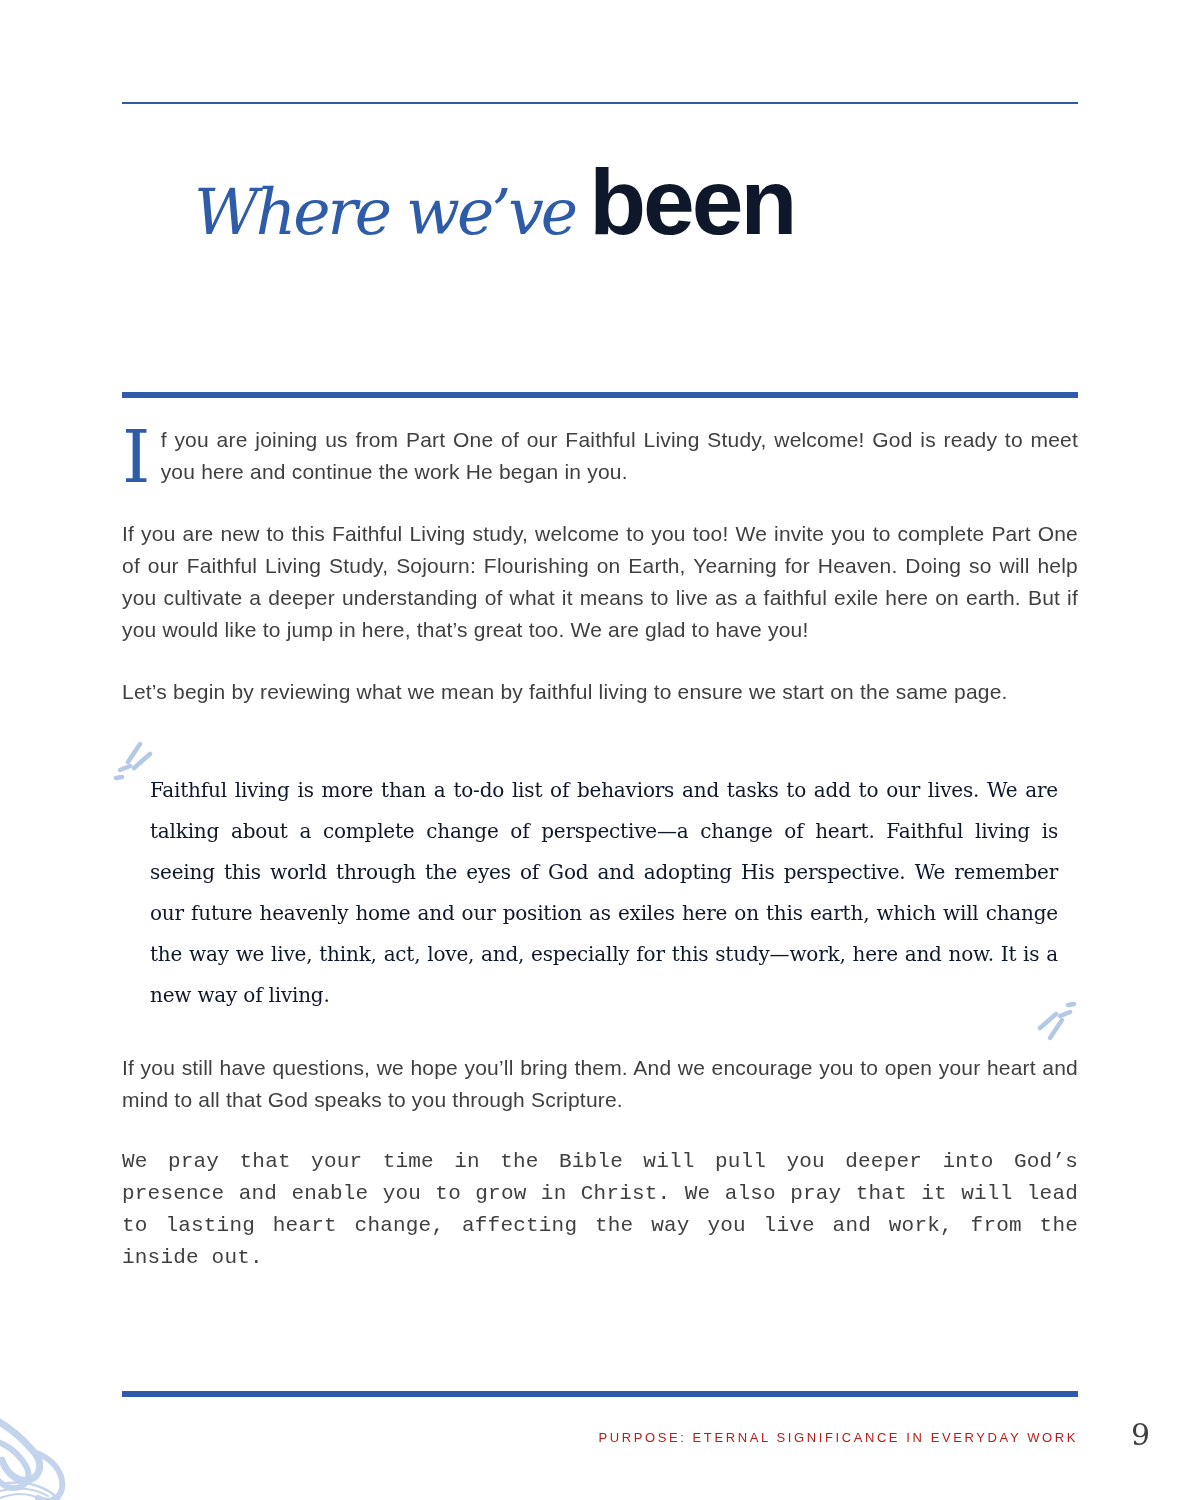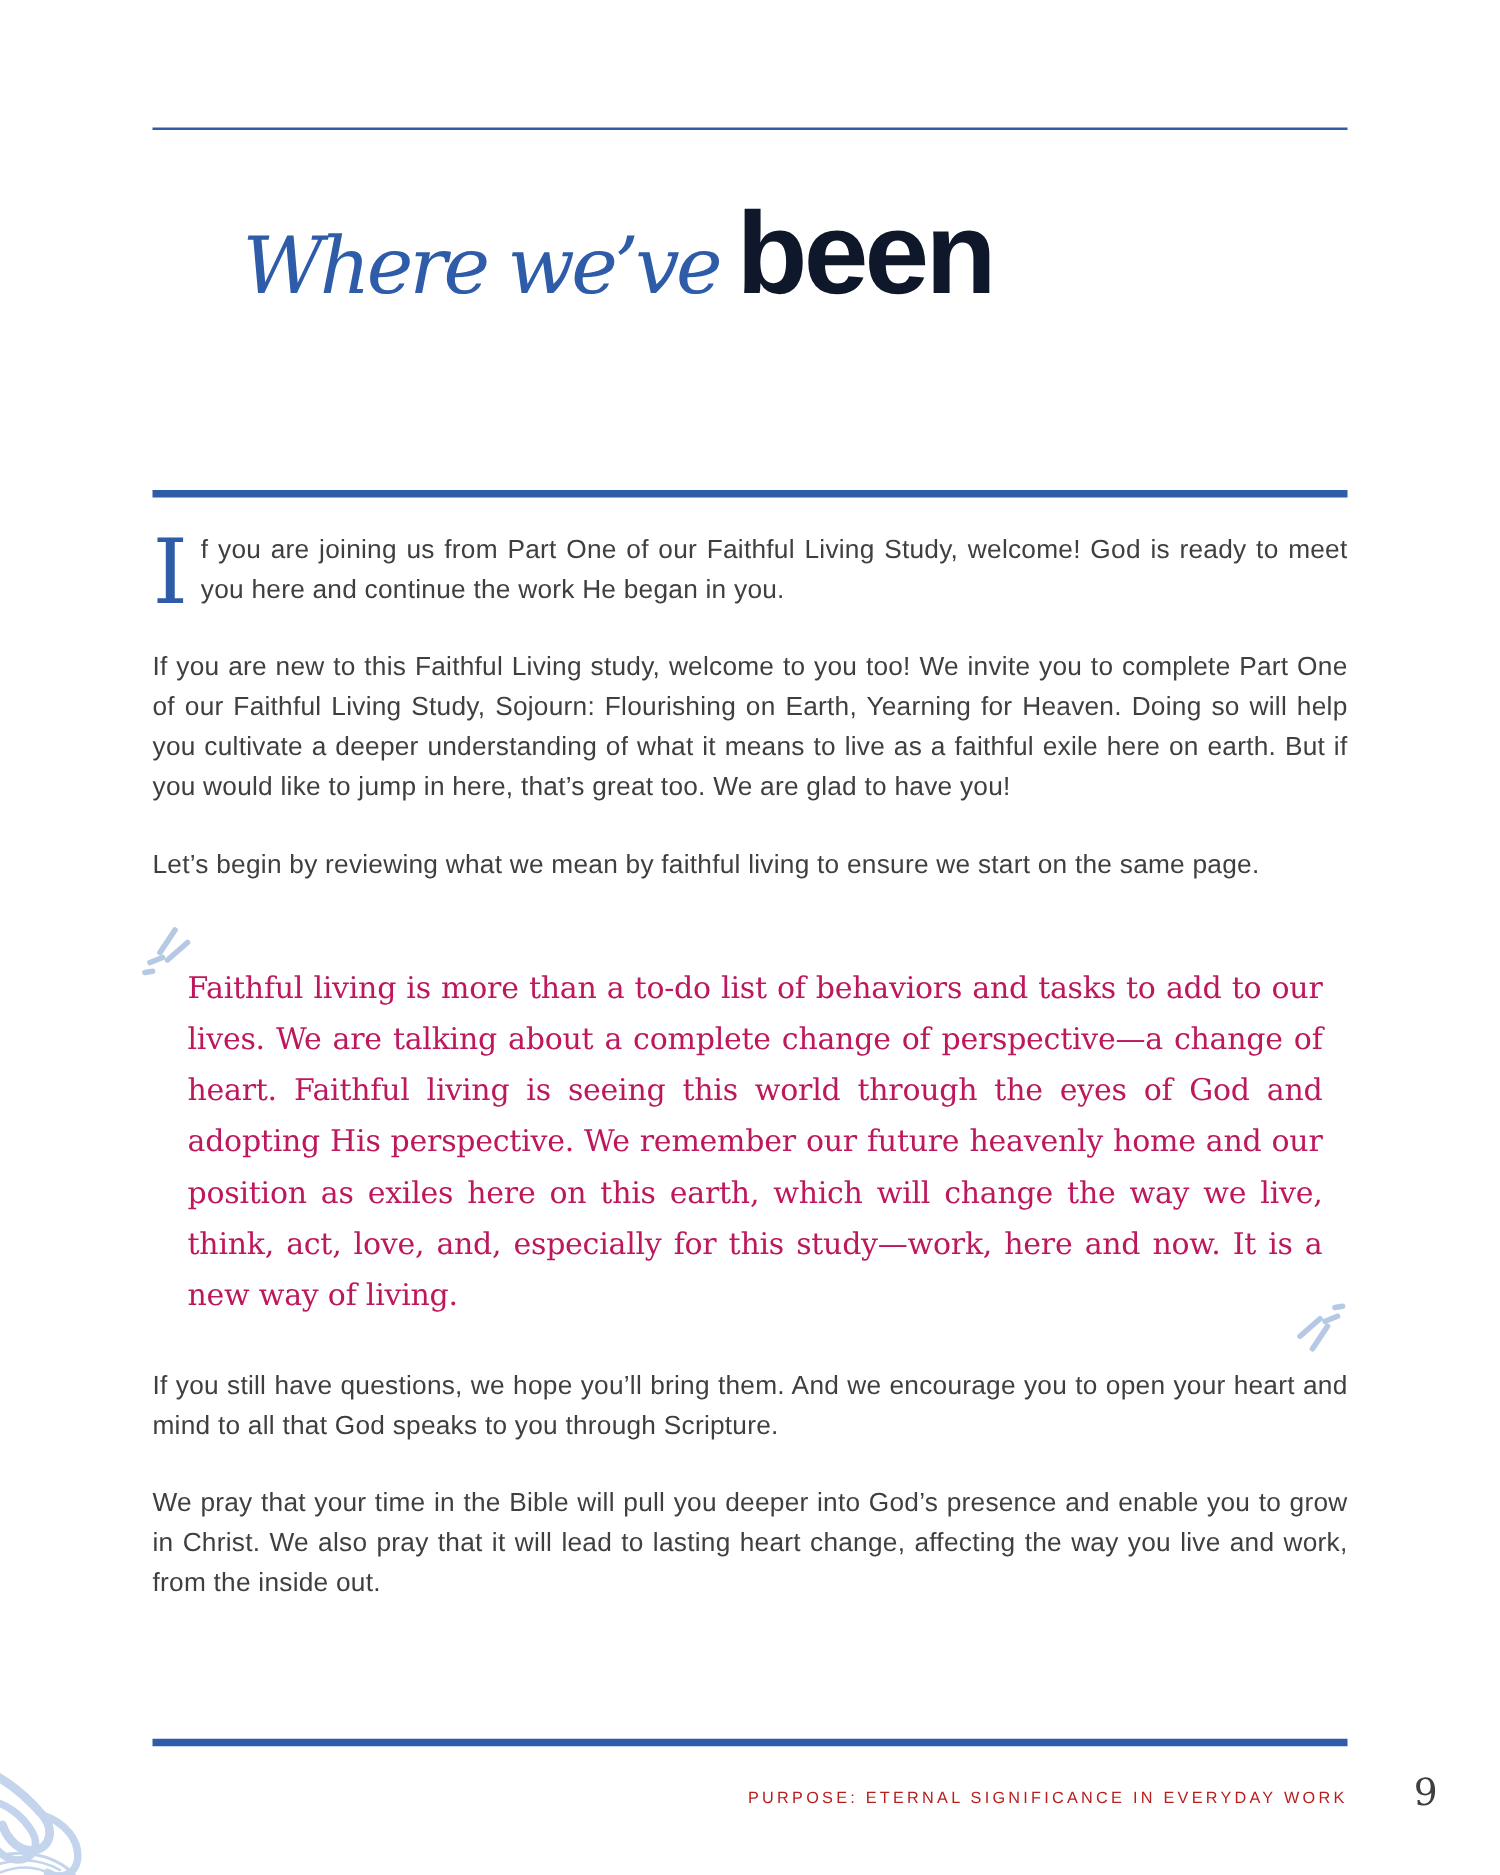--- a/index.html
+++ b/index.html
@@ -57,39 +57,39 @@
   }
   .it{}
 
   .quote-wrap{
     position:relative;
     margin:62px 0 0 28px;
     width:908px;
   }
   .quote{
     font-family:"DejaVu Serif",serif;
-    font-size:24px;
+    font-size:20px;
     line-height:41px;
-    color:#be185d;
+    color:#0f172a;
     text-align:justify;
     letter-spacing:-0.2px;
   }
   .sparkle{position:absolute;}
   .sparkle.open{left:-40px;top:-32px;}
   .sparkle.close{right:-22px;bottom:-28px;transform:rotate(180deg);}
 
   .closing-par{
     font-size:21px;
     line-height:32px;
     color:#3f3f3f;
     text-align:justify;
     letter-spacing:0.2px;
   }
   .closing-par.first{margin-top:36px;}
-  .closing-par.second{margin-top:30px;}
+  .closing-par.second{margin-top:30px;font-family:Liberation Mono, monospace;}
 
   .rule-bottom{
     position:absolute;
     left:122px;width:956px;height:6px;
     top:1391px;
     background:#2e5ca9;
   }
   .footer-label{
     position:absolute;
     top:1430px;

